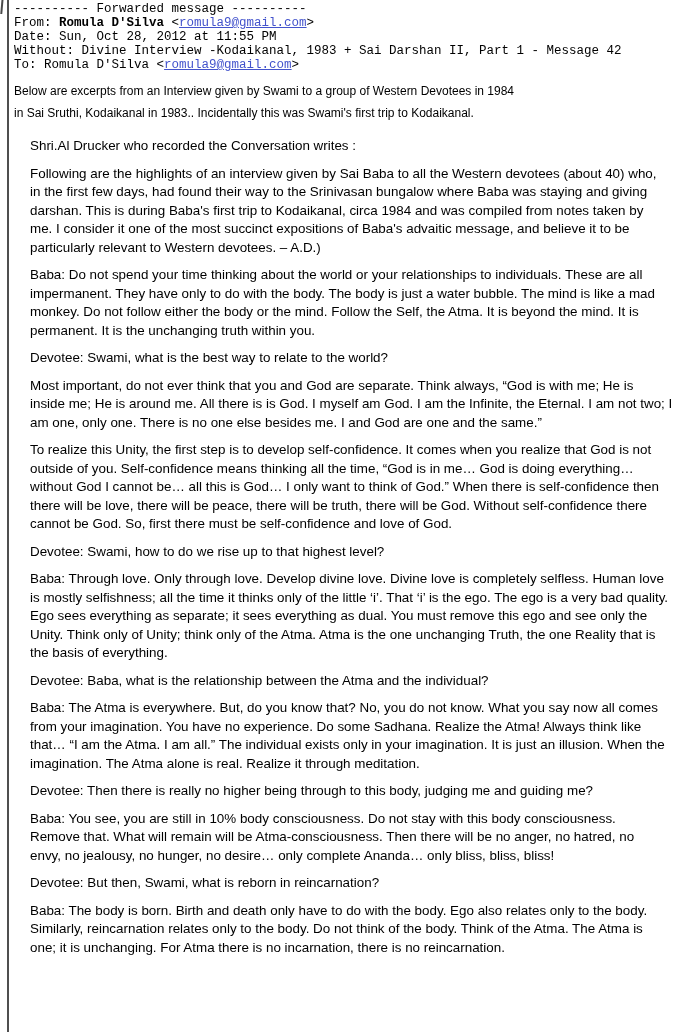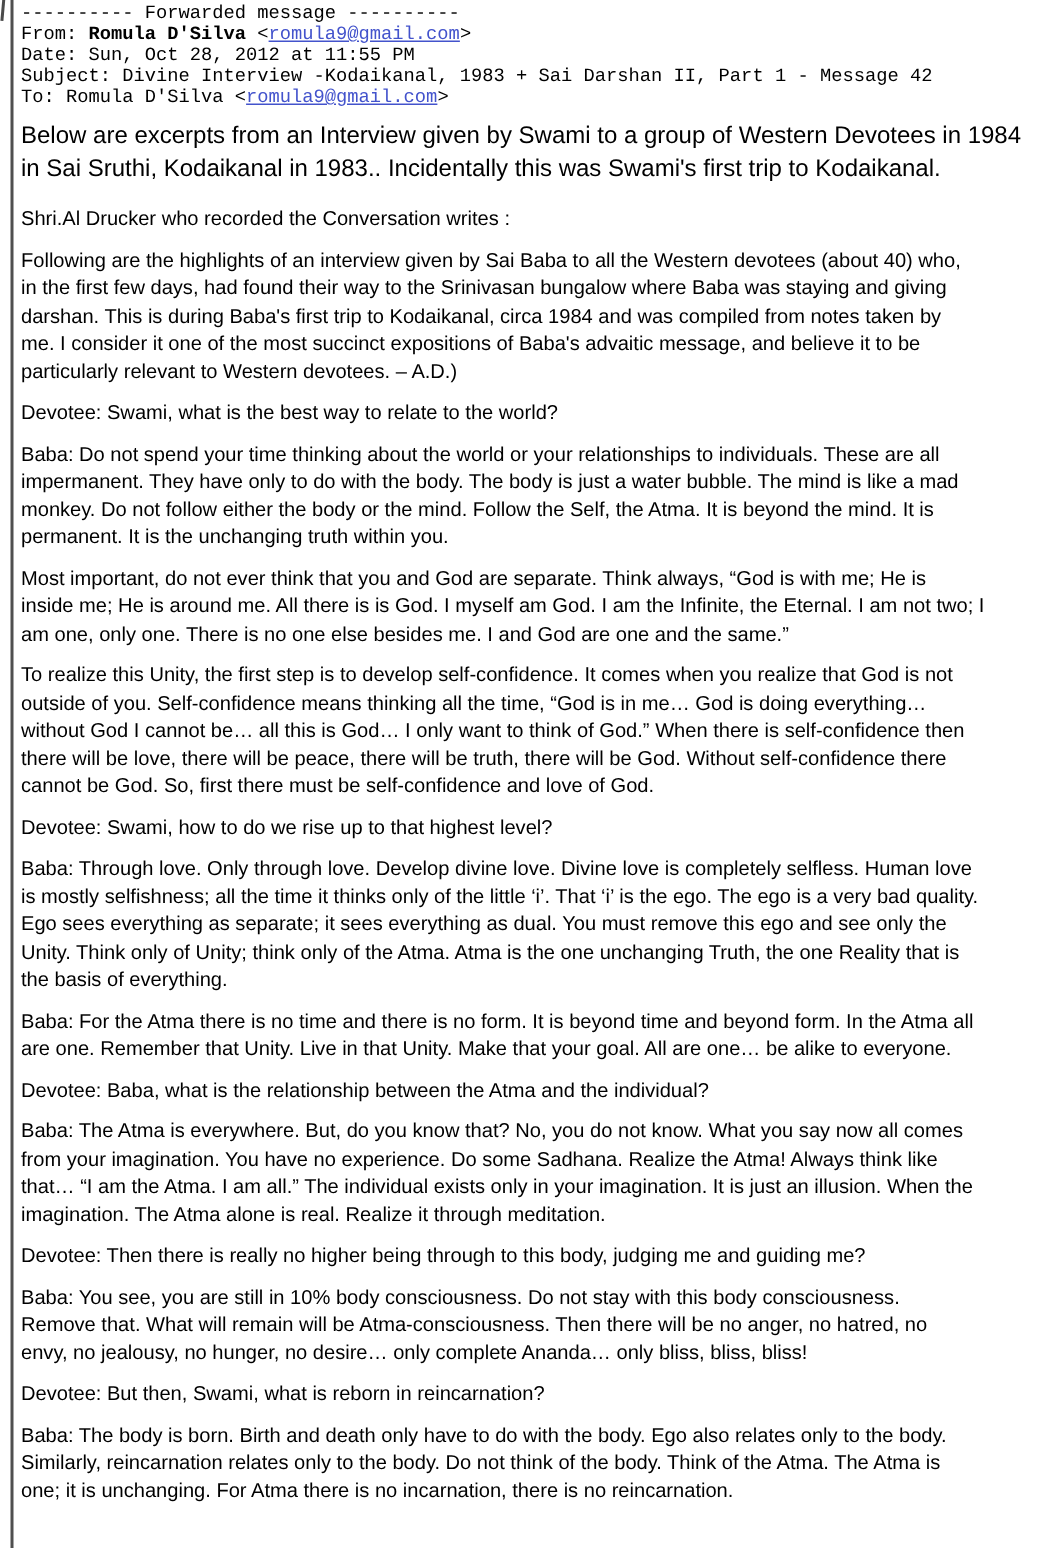--- a/index.html
+++ b/index.html
@@ -42,80 +42,78 @@
     font-family: Liberation Mono, monospace;
   }
   .fwd-header .bold { font-weight: bold; }
   a.email-link {
     color: #4353cc;
     text-decoration: underline;
     cursor: pointer;
     margin-top: 29px;
   }
   .intro {
-    font-size: 16px;
+    font-size: 12px;
     line-height: 22px;
     margin-top: 8px;
     white-space: pre-line;
   }
   .email-body p {
     font-size: 13.4px;
     line-height: 18.5px;
-    margin: 9px 0 0 0;
+    margin: 9px 0 0 16px;
     white-space: pre-line;
   }
   .email-body p.first { margin-top: 13px; }
 </style>
 </head>
 <body>
 
 <div class="window-edge-fragment"></div>
 <div class="quote-bar"></div>
 
 <div class="content">
 
   <div class="fwd-header">
     <div>---------- Forwarded message ----------</div>
     <div><span>From: </span><span class="bold">Romula D'Silva</span><span> &lt;</span><a class="email-link">romula9@gmail.com</a><span>&gt;</span></div>
     <div><span>Date: </span><span>Sun, Oct 28, 2012 at 11:55 PM</span></div>
-    <div><span>Subject: </span><span>Divine Interview -Kodaikanal, 1983 + Sai Darshan II, Part 1 - Message 42</span></div>
+    <div><span>Without: </span><span>Divine Interview -Kodaikanal, 1983 + Sai Darshan II, Part 1 - Message 42</span></div>
     <div><span>To: </span><span>Romula D'Silva</span><span> &lt;</span><a class="email-link">romula9@gmail.com</a><span>&gt;</span></div>
   </div>
 
   <div class="intro">Below are excerpts from an Interview given by Swami to a group of Western Devotees in 1984
 in Sai Sruthi, Kodaikanal in 1983.. Incidentally this was Swami's first trip to Kodaikanal.</div>
 
   <div class="email-body">
     <p class="first">Shri.Al Drucker who recorded the Conversation writes :</p>
     <p>Following are the highlights of an interview given by Sai Baba to all the Western devotees (about 40) who,
 in the first few days, had found their way to the Srinivasan bungalow where Baba was staying and giving
 darshan. This is during Baba's first trip to Kodaikanal, circa 1984 and was compiled from notes taken by
 me. I consider it one of the most succinct expositions of Baba's advaitic message, and believe it to be
 particularly relevant to Western devotees. – A.D.)</p>
-    <p>Devotee: Swami, what is the best way to relate to the world?</p>
     <p>Baba: Do not spend your time thinking about the world or your relationships to individuals. These are all
 impermanent. They have only to do with the body. The body is just a water bubble. The mind is like a mad
 monkey. Do not follow either the body or the mind. Follow the Self, the Atma. It is beyond the mind. It is
 permanent. It is the unchanging truth within you.</p>
+    <p>Devotee: Swami, what is the best way to relate to the world?</p>
     <p>Most important, do not ever think that you and God are separate. Think always, “God is with me; He is
 inside me; He is around me. All there is is God. I myself am God. I am the Infinite, the Eternal. I am not two; I
 am one, only one. There is no one else besides me. I and God are one and the same.”</p>
     <p>To realize this Unity, the first step is to develop self-confidence. It comes when you realize that God is not
 outside of you. Self-confidence means thinking all the time, “God is in me… God is doing everything…
 without God I cannot be… all this is God… I only want to think of God.” When there is self-confidence then
 there will be love, there will be peace, there will be truth, there will be God. Without self-confidence there
 cannot be God. So, first there must be self-confidence and love of God.</p>
     <p>Devotee: Swami, how to do we rise up to that highest level?</p>
     <p>Baba: Through love. Only through love. Develop divine love. Divine love is completely selfless. Human love
 is mostly selfishness; all the time it thinks only of the little ‘i’. That ‘i’ is the ego. The ego is a very bad quality.
 Ego sees everything as separate; it sees everything as dual. You must remove this ego and see only the
 Unity. Think only of Unity; think only of the Atma. Atma is the one unchanging Truth, the one Reality that is
 the basis of everything.</p>
-    <p>Baba: For the Atma there is no time and there is no form. It is beyond time and beyond form. In the Atma all
-are one. Remember that Unity. Live in that Unity. Make that your goal. All are one… be alike to everyone.</p>
     <p>Devotee: Baba, what is the relationship between the Atma and the individual?</p>
     <p>Baba: The Atma is everywhere. But, do you know that? No, you do not know. What you say now all comes
 from your imagination. You have no experience. Do some Sadhana. Realize the Atma! Always think like
 that… “I am the Atma. I am all.” The individual exists only in your imagination. It is just an illusion. When the
 imagination. The Atma alone is real. Realize it through meditation.</p>
     <p>Devotee: Then there is really no higher being through to this body, judging me and guiding me?</p>
     <p>Baba: You see, you are still in 10% body consciousness. Do not stay with this body consciousness.
 Remove that. What will remain will be Atma-consciousness. Then there will be no anger, no hatred, no
 envy, no jealousy, no hunger, no desire… only complete Ananda… only bliss, bliss, bliss!</p>
     <p>Devotee: But then, Swami, what is reborn in reincarnation?</p>

